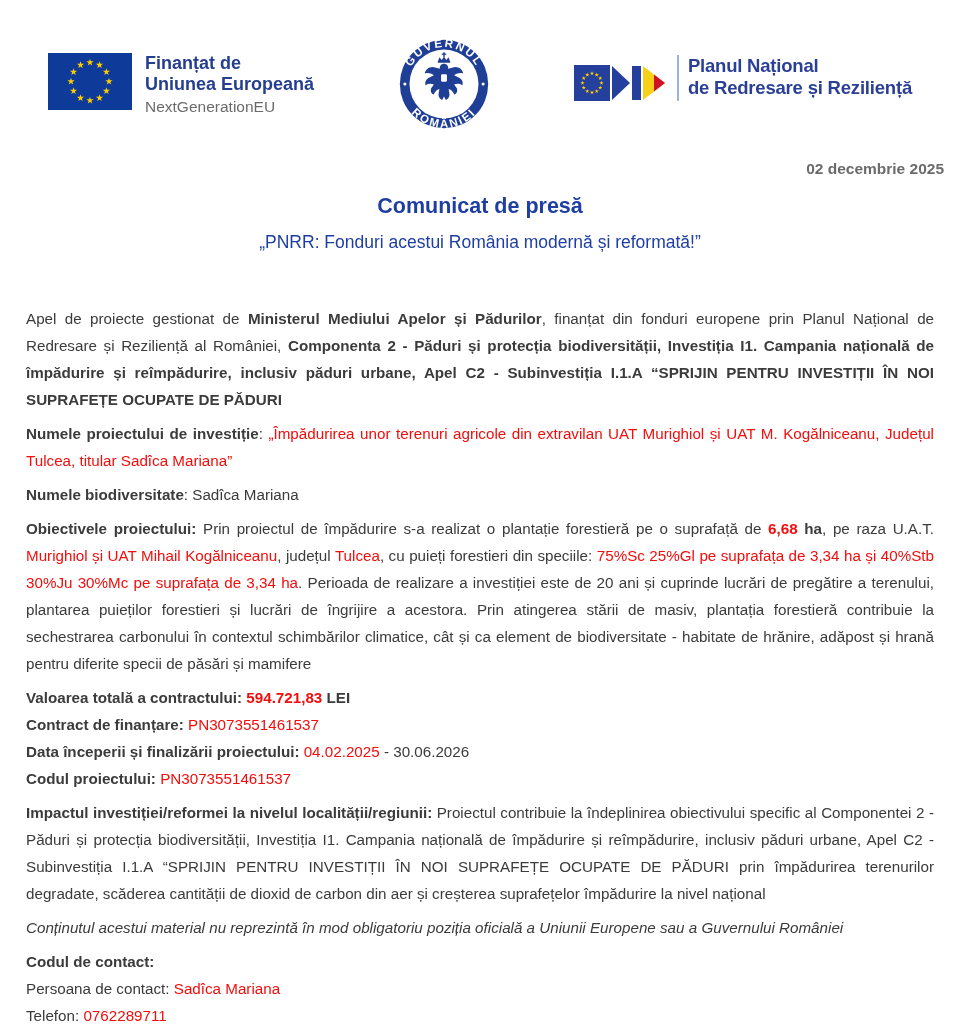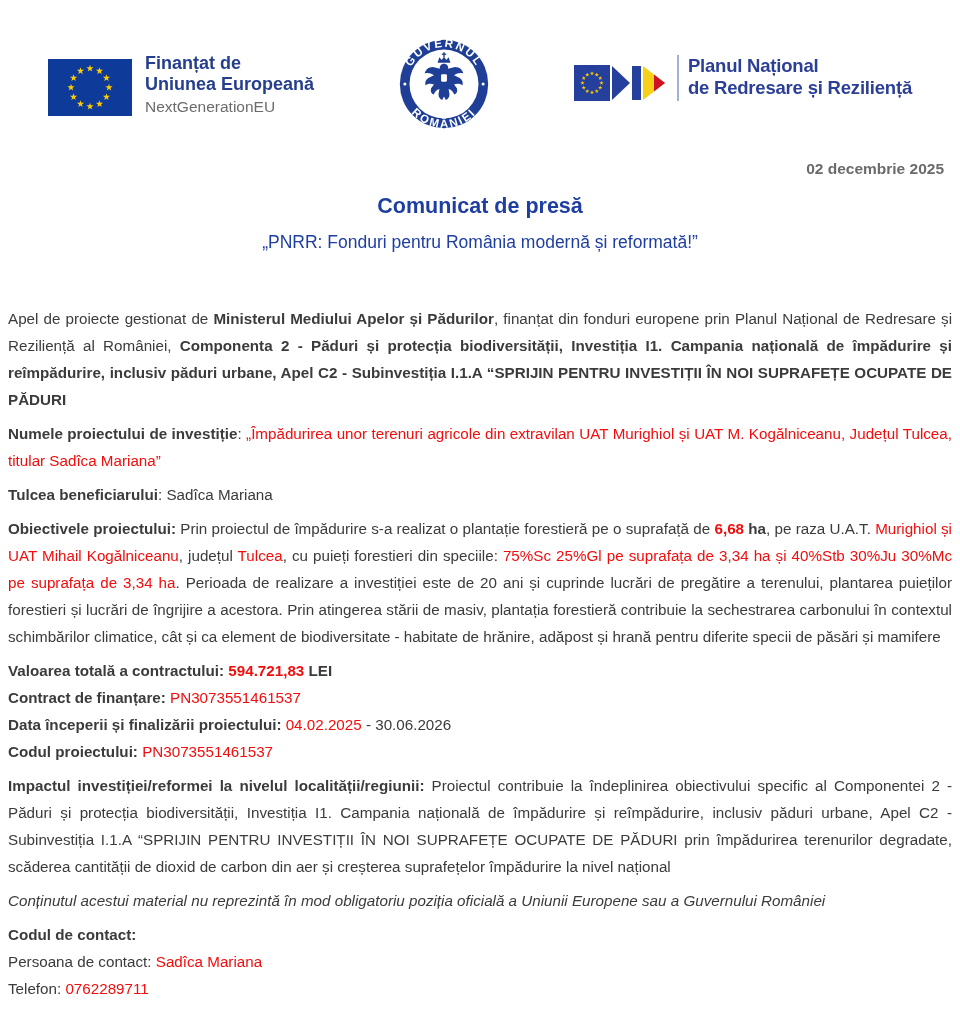--- a/index.html
+++ b/index.html
@@ -16,35 +16,35 @@
     --gray:#6b6b6b;
     --divider-blue:#9db3d9;
   }
   *{margin:0;padding:0;box-sizing:border-box;}
   html,body{background:#fff;}
   body{font-family:"Liberation Sans","DejaVu Sans",sans-serif;color:var(--text);}
   .page{width:960px;height:1035px;overflow:hidden;background:#fff;position:relative;}
 
   
   .header{display:flex;align-items:center;justify-content:space-between;margin:38px 48px 0 48px;}
-  .eu-logo{display:flex;align-items:flex-end;}
+  .eu-logo{display:flex;align-items:flex-start;}
   .eu-text{margin-left:13px;}
   .eu-text .l1,.eu-text .l2{font-size:18px;font-weight:bold;color:var(--logo-blue);line-height:21px;}
   .eu-text .l3{font-size:15.5px;color:var(--gray);margin-top:3px;}
   .pnrr-logo{display:flex;align-items:flex-start;}
   .pnrr-divider{width:2px;height:46px;background:var(--divider-blue);margin:0 9px 0 7px;}
   .pnrr-text .l1,.pnrr-text .l2{font-size:18.5px;font-weight:700;color:var(--pnrr-blue);line-height:22px;letter-spacing:-0.2px;}
 
   
   .date-row{margin:30px 16px 0 0;text-align:right;font-size:15.5px;font-weight:bold;color:var(--gray);}
   .title{margin-top:16px;text-align:center;font-size:21.5px;font-weight:bold;color:var(--accent-blue);}
   .subtitle{margin-top:13px;text-align:center;font-size:17.5px;color:var(--accent-blue);}
 
   
-  .content{margin:52px 0 0 0;padding:0 8px;}
+  .content{margin:52px 0 0 0;padding:0 26px;}
   .content p{font-size:15.2px;line-height:27px;text-align:justify;margin:0 0 7px 0;}
   .tight p{margin:0;}
   .tight{margin-bottom:7px;margin-top:6px;}
   .s-b{font-weight:bold;}
   .s-r{color:var(--red);}
   .s-i{font-style:italic;}
 
   svg{display:block;}
   .seal-text{font-family:"Liberation Sans","DejaVu Sans",sans-serif;font-weight:bold;fill:#fff;font-size:12.5px;letter-spacing:2.2px;}
 </style>
@@ -131,26 +131,26 @@
       <div class="pnrr-text">
         <div class="l1">Planul Național</div>
         <div class="l2">de Redresare și Reziliență</div>
       </div>
     </div>
   </div>
 
   <div class="date-row">02 decembrie 2025</div>
 
   <div class="title">Comunicat de presă</div>
-  <div class="subtitle">„PNRR: Fonduri pentru România modernă și reformată!”</div>
+  <div class="subtitle">„PNRR: Fonduri acestui România modernă și reformată!”</div>
 
   <div class="content">
     <p><span>Apel de proiecte gestionat de </span><span class="s-b">Ministerul Mediului Apelor și Pădurilor</span><span>, finanțat din fonduri europene prin Planul Național de Redresare și Reziliență al României, </span><span class="s-b">Componenta 2 - Păduri și protecția biodiversității, Investiția I1. Campania națională de împădurire și reîmpădurire, inclusiv păduri urbane, Apel C2 - Subinvestiția I.1.A “SPRIJIN PENTRU INVESTIȚII ÎN NOI SUPRAFEȚE OCUPATE DE PĂDURI</span></p>
     <p><span class="s-b">Numele proiectului de investiție</span><span>: </span><span class="s-r">„Împădurirea unor terenuri agricole din extravilan UAT Murighiol și UAT M. Kogălniceanu, Județul Tulcea, titular Sadîca Mariana”</span></p>
-    <p><span class="s-b">Tulcea beneficiarului</span><span>: Sadîca Mariana</span></p>
+    <p><span class="s-b">Numele biodiversitate</span><span>: Sadîca Mariana</span></p>
     <p><span class="s-b">Obiectivele proiectului:</span><span> Prin proiectul de împădurire s-a realizat o plantație forestieră pe o suprafață de </span><span class="s-b s-r">6,68</span><span class="s-b"> ha</span><span>, pe raza U.A.T. </span><span class="s-r">Murighiol și UAT Mihail Kogălniceanu</span><span>, județul </span><span class="s-r">Tulcea</span><span>, cu puieți forestieri din speciile: </span><span class="s-r">75%Sc 25%Gl pe suprafața de 3,34 ha și 40%Stb 30%Ju 30%Mc pe suprafața de 3,34 ha</span><span>. Perioada de realizare a investiției este de 20 ani și cuprinde lucrări de pregătire a terenului, plantarea puieților forestieri și lucrări de îngrijire a acestora. Prin atingerea stării de masiv, plantația forestieră contribuie la sechestrarea carbonului în contextul schimbărilor climatice, cât și ca element de biodiversitate - habitate de hrănire, adăpost și hrană pentru diferite specii de păsări și mamifere</span></p>
 
     <div class="tight">
       <p><span class="s-b">Valoarea totală a contractului: </span><span class="s-b s-r">594.721,83</span><span class="s-b"> LEI</span></p>
       <p><span class="s-b">Contract de finanțare: </span><span class="s-r">PN3073551461537</span></p>
       <p><span class="s-b">Data începerii și finalizării proiectului: </span><span class="s-r">04.02.2025</span><span> - 30.06.2026</span></p>
       <p><span class="s-b">Codul proiectului: </span><span class="s-r">PN3073551461537</span></p>
     </div>
 
     <p><span class="s-b">Impactul investiției/reformei la nivelul localității/regiunii:</span><span> Proiectul contribuie la îndeplinirea obiectivului specific al Componentei 2 - Păduri și protecția biodiversității, Investiția I1. Campania națională de împădurire și reîmpădurire, inclusiv păduri urbane, Apel C2 - Subinvestiția I.1.A “SPRIJIN PENTRU INVESTIȚII ÎN NOI SUPRAFEȚE OCUPATE DE PĂDURI prin împădurirea terenurilor degradate, scăderea cantității de dioxid de carbon din aer și creșterea suprafețelor împădurire la nivel național</span></p>

